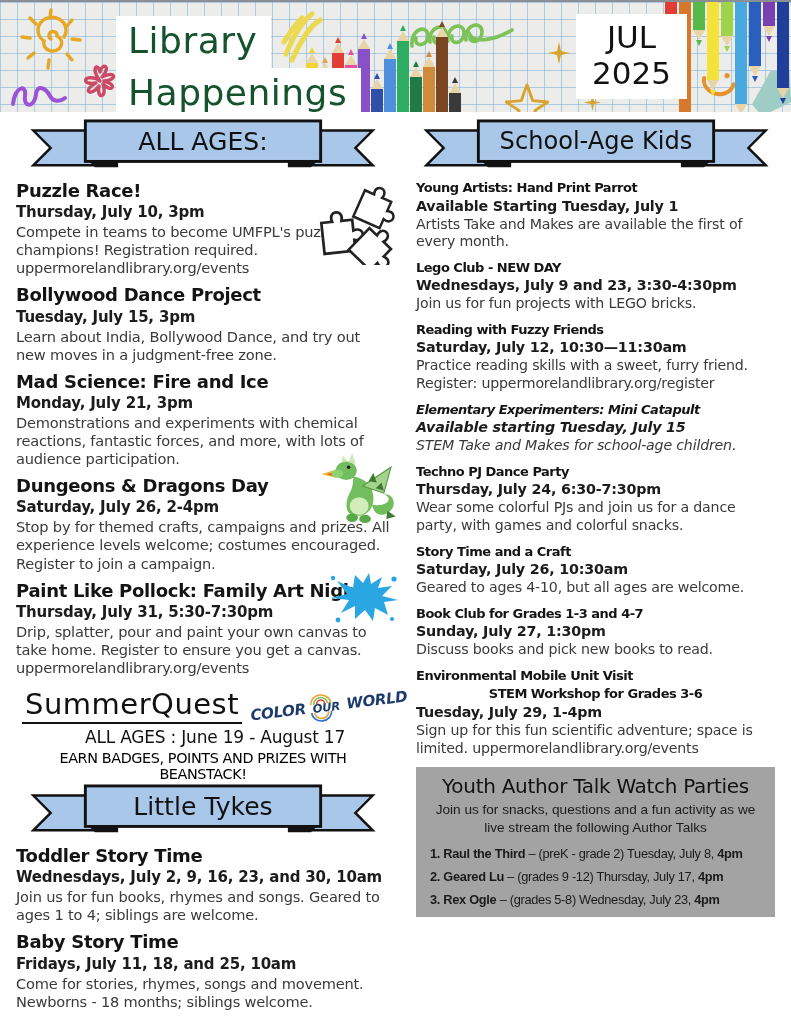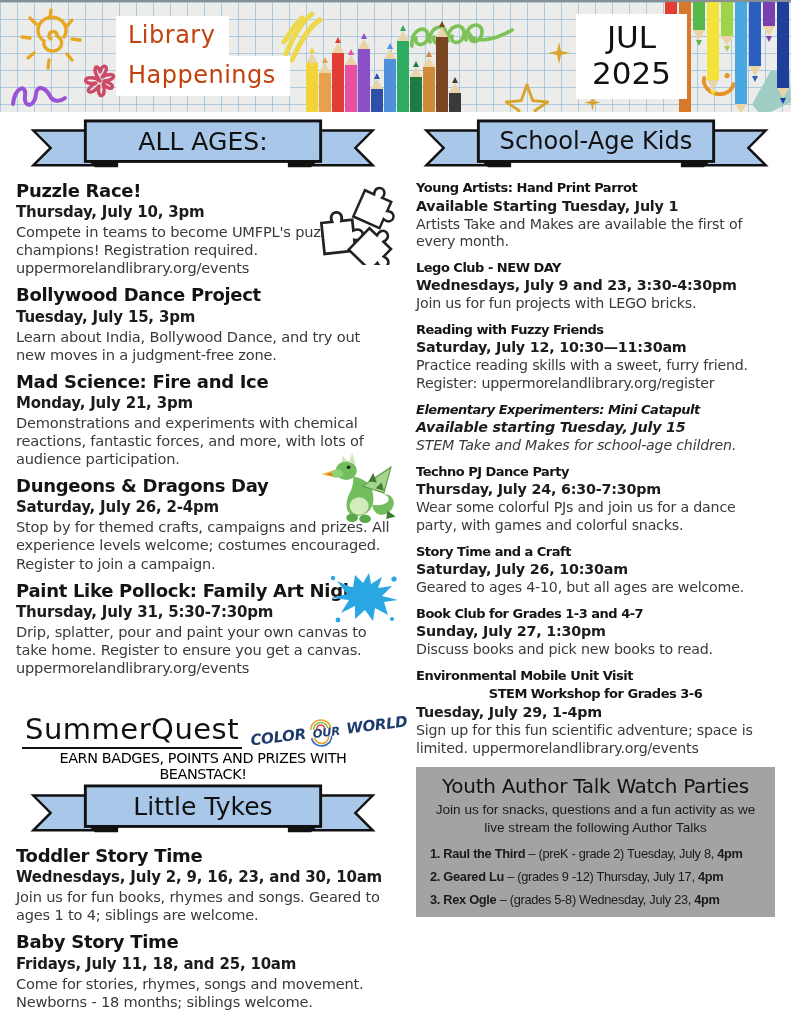--- a/index.html
+++ b/index.html
@@ -13,21 +13,21 @@
     position:relative; height:112px; overflow:hidden;
     background-color:#ececea;
     background-image:
       linear-gradient(to right, rgba(120,175,215,.55) 1.5px, transparent 1.5px),
       linear-gradient(to bottom, rgba(120,175,215,.55) 1.5px, transparent 1.5px);
     background-size:17px 17px;
     border-top:2px solid #8a8f94;
   }
   .title-box {
     position:absolute; left:116px; top:14px; z-index:3;
-    font-size:24px; line-height:1.0; color:#c2410c; letter-spacing:.5px;
+    font-size:36px; line-height:1.0; color:#14532d; letter-spacing:.5px;
   }
   .title-box .tline { background:#fff; padding:7px 14px 9px 12px; width:max-content; }
   .date-box {
     position:absolute; left:576px; top:12px; z-index:3; background:#fff;
     padding:6px 16px 8px; font-size:31px; line-height:1.15; text-align:center; color:#111;
   }
   .doodle { position:absolute; }
   
   .pencils-up { position:absolute; left:306px; bottom:-3px; display:flex; align-items:flex-end; gap:1px; z-index:2; }
   .pencil { width:12px; display:flex; flex-direction:column; align-items:center; }
@@ -51,21 +51,21 @@
   .col-right .event { margin-bottom:10px; }
   .event h3 { margin:0 0 2px; font-size:18px; letter-spacing:-0.3px; font-weight:700; color:#141414; white-space:nowrap; line-height:1.12; }
   .col-right .event h3 { font-size:13px; letter-spacing:-0.5px; }
   .event .date { margin:0 0 2px; font-size:15px; font-weight:700; color:#1c1c1c; letter-spacing:-0.2px; }
   .col-right .event .date { font-size:14.3px; }
   .event .desc { margin:0; font-size:14.6px; line-height:1.24; color:#3a3a3a; letter-spacing:-0.2px; }
   .col-right .event .desc { font-size:14.2px; }
   .gap-lg { margin-top:8px;font-style:italic; }
   .corner-icon { position:absolute; z-index:4; }
   
-  .sq { display:flex; gap:6px; align-items:flex-end; margin:4px 0 0; }
+  .sq { display:flex; gap:6px; align-items:center; margin:4px 0 0; }
   .sq-right { flex:1; text-align:center; }
   .sq-top { display:flex; align-items:center; justify-content:center; gap:8px; }
   .sq-title { font-size:29px; letter-spacing:.5px; border-bottom:2.5px solid #111; padding:0 3px 1px; color:#111; }
   .cow { transform:rotate(-7deg); color:#1d3c6e; font-weight:700; font-style:italic; font-size:15px; white-space:nowrap; letter-spacing:-0.3px; }
   .cow-our { position:relative; display:inline-block; font-size:11.5px; padding:0 2px; }
   .cow-our svg { position:absolute; left:-3px; top:-8px; }
   .sq-ages { font-size:17px; margin-top:3px; color:#111; letter-spacing:-0.2px; }
   .sq-tag { text-align:center; font-size:14.4px; letter-spacing:-0.4px; margin:1px 0 2px; color:#000000; }
   
   .author-box { margin-top:8px; background:#a3a3a3; padding:7px 10px 10px; }
@@ -348,20 +348,21 @@
                 <path d="M6,11 a7,6.5 0 0,1 14,0" fill="none" stroke="#7cc257" stroke-width="1.6"></path>
                 <path d="M9,11 a4,4 0 0,1 8,0" fill="none" stroke="#e23d35" stroke-width="1.6"></path>
                 <path d="M3,19 a10,9 0 0,0 20,0" fill="none" stroke="#2a6fd0" stroke-width="1.6"></path>
                 <path d="M6,19 a7,6.5 0 0,0 14,0" fill="none" stroke="#e8a12a" stroke-width="1.6"></path>
               </svg>
               <span>OUR</span>
             </span>
             <span>WORLD</span>
           </span>
         </div>
+        <div class="sq-ages">ALL AGES :  June 19 - August 17</div>
       </div>
     </div>
     <p class="sq-tag">EARN BADGES, POINTS AND PRIZES WITH BEANSTACK!</p>
 
     <svg class="ribbon" width="356" height="54" viewBox="0 0 360 56">
       <path d="M4,12 L80,12 L80,48 L4,48 L22,30 Z" fill="#a9c7e8" stroke="#111" stroke-width="2.5"></path>
       <path d="M356,12 L280,12 L280,48 L356,48 L338,30 Z" fill="#a9c7e8" stroke="#111" stroke-width="2.5"></path>
       <path d="M62,44 h30 v6 h-24 z" fill="#111"></path>
       <path d="M298,44 h-30 v6 h24 z" fill="#111"></path>
       <rect x="58" y="2" width="244" height="42" fill="#a9c7e8" stroke="#111" stroke-width="3"></rect>

